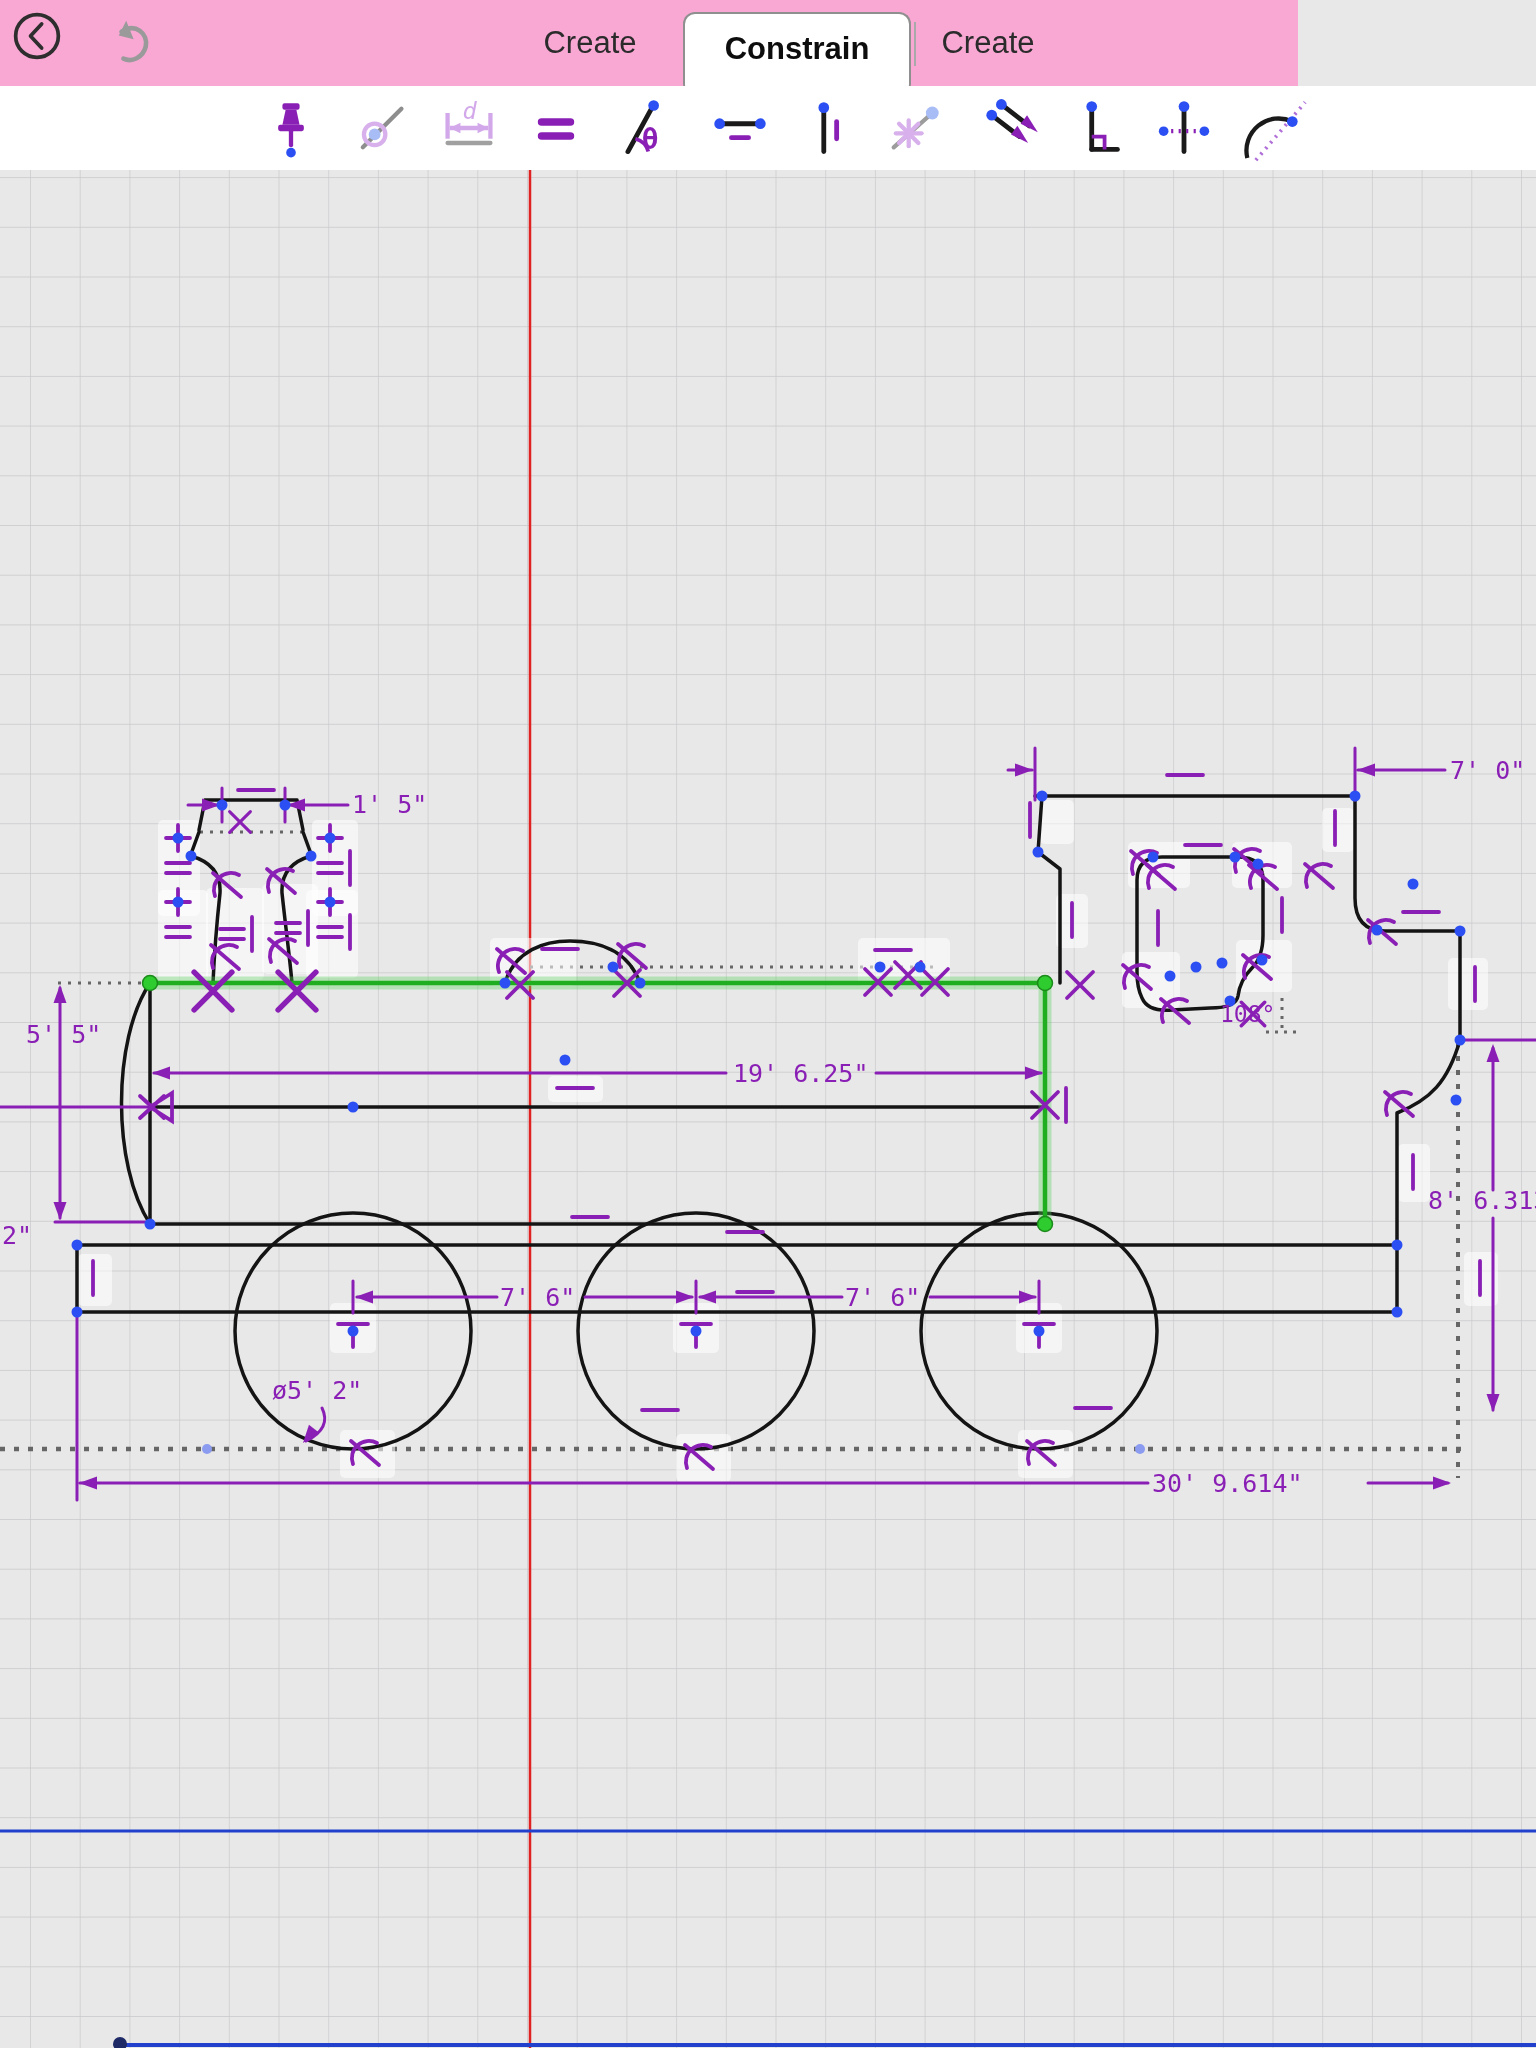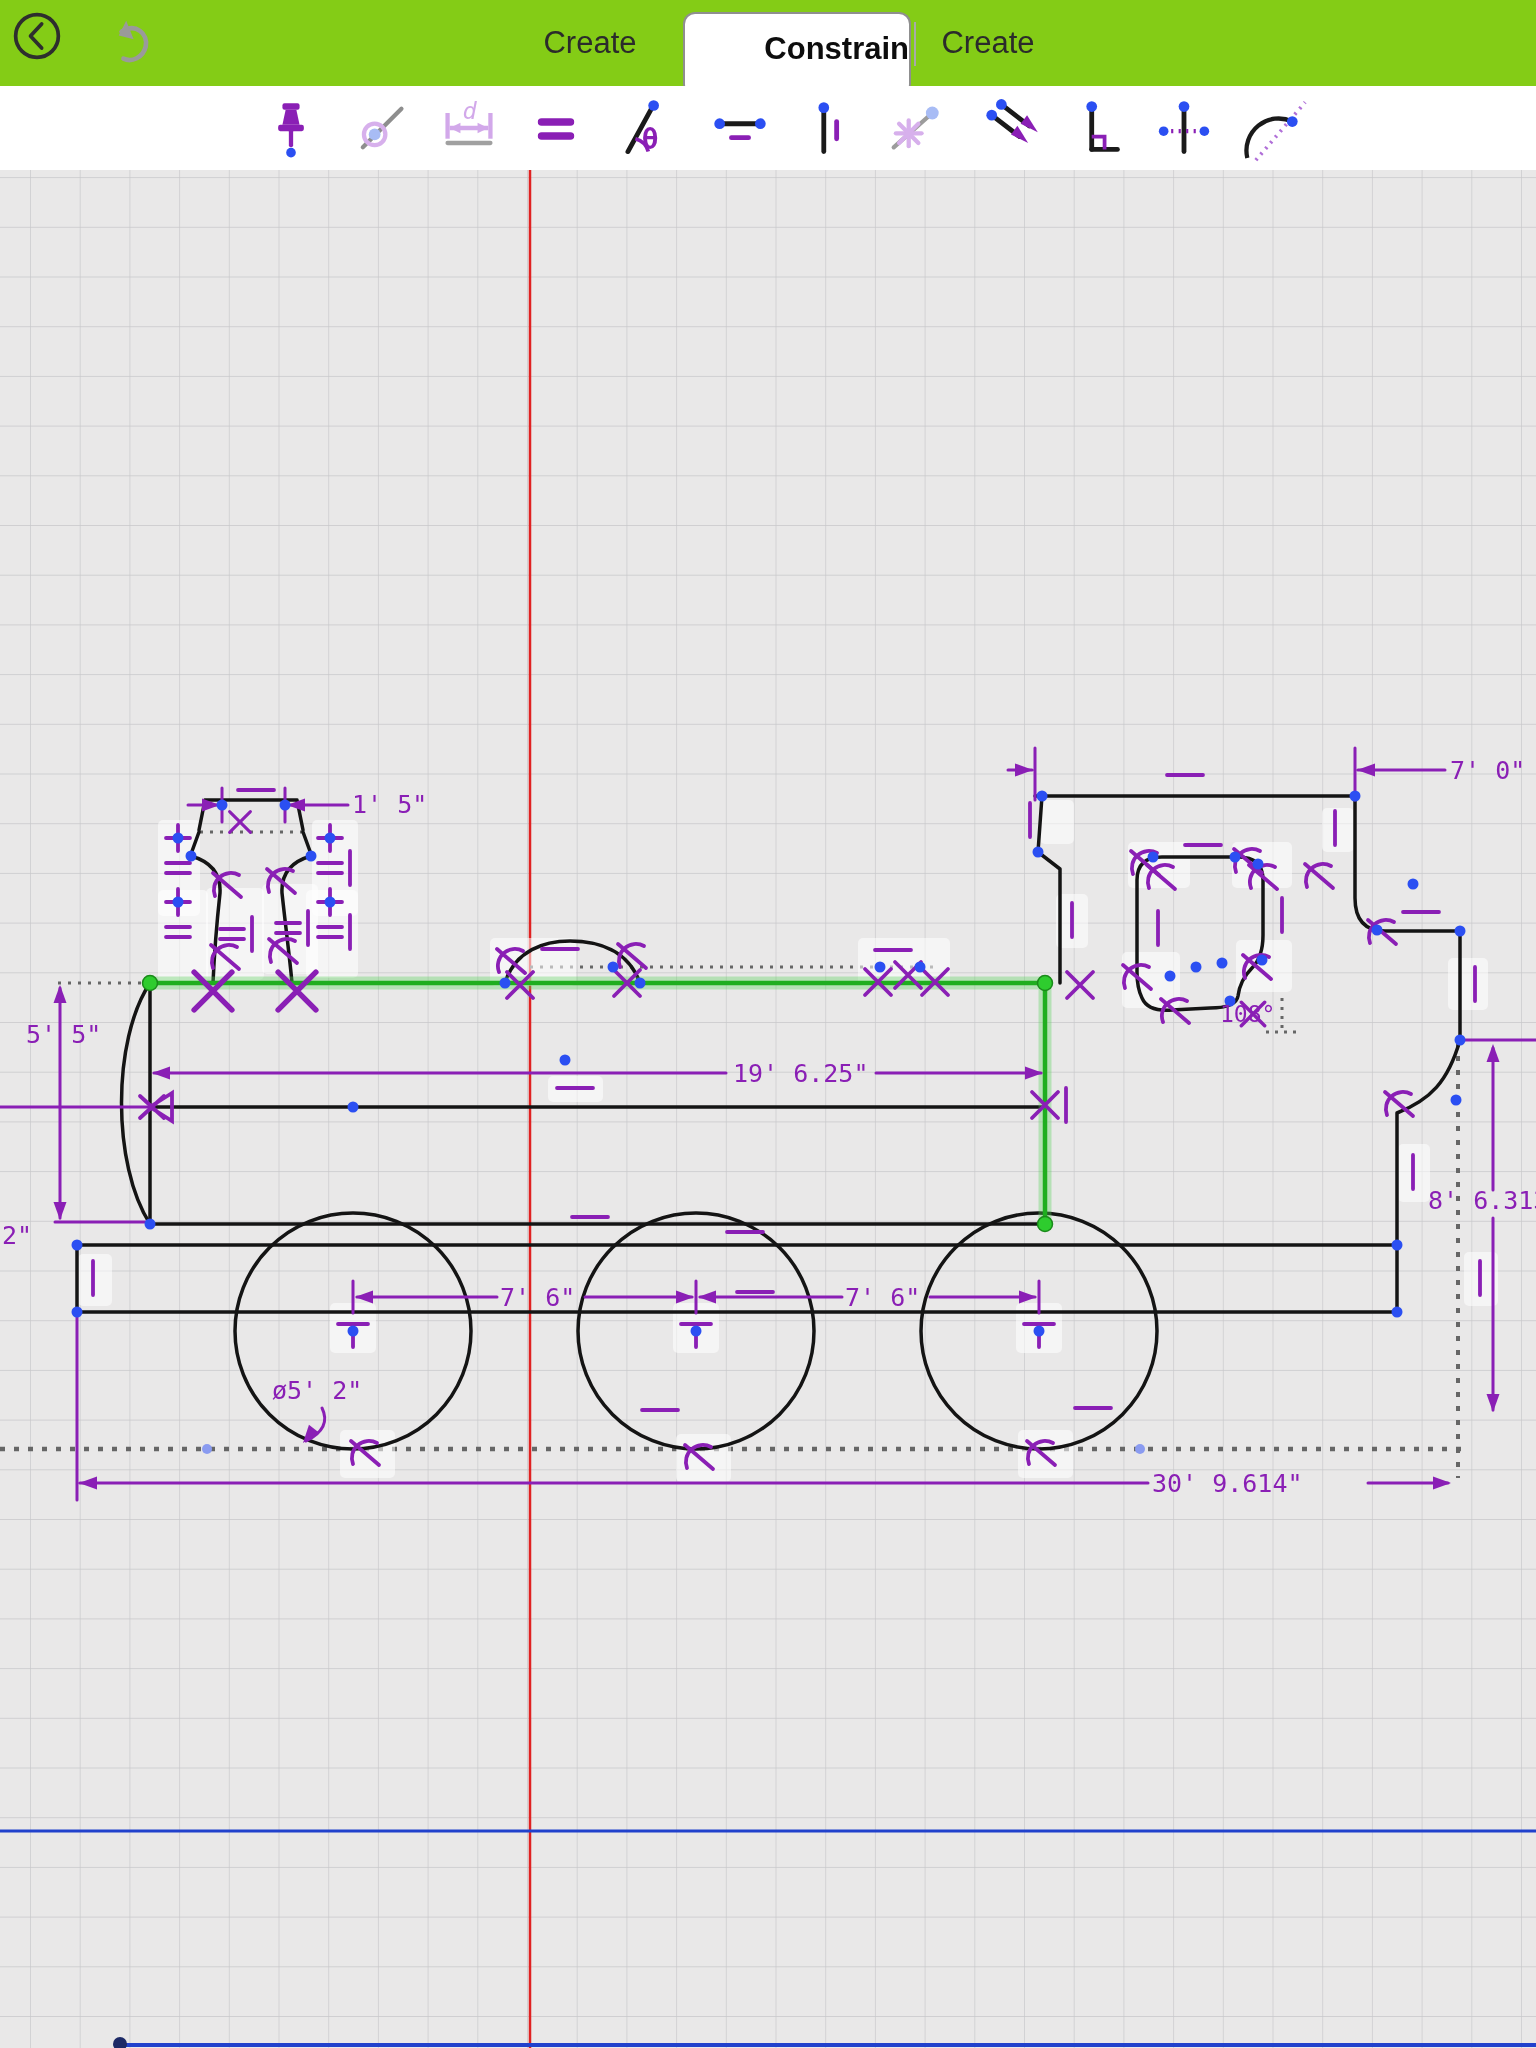--- a/index.html
+++ b/index.html
@@ -1,28 +1,28 @@
 <!DOCTYPE html>
 <html><head>
 <meta charset="utf-8">
 <style>
   html,body{margin:0;padding:0;background:#e9e8e8;}
   body{width:1536px;height:2048px;position:relative;overflow:hidden;
        font-family:"Liberation Sans",sans-serif;}
   
-  .topbar{position:absolute;left:0;top:0;width:1536px;height:86px;background:#84cc16;}
+  .topbar{position:absolute;left:0;top:0;width:1298px;height:86px;background:#f9a8d4;}
   .backbtn{position:absolute;left:11px;top:10px;width:52px;height:52px;}
   .undobtn{position:absolute;left:103px;top:16px;width:52px;height:52px;}
   .tab{position:absolute;top:0;height:86px;line-height:86px;text-align:center;
        font-size:31px;color:#2b2b2b;}
   .tab-create{left:495px;width:190px;}
   .tab-tools{left:918px;width:140px;}
   .tabbox{position:absolute;left:683px;top:12px;width:224px;height:74px;background:#ffffff;
           border:2px solid #8f8f8f;border-bottom:none;border-radius:12px 12px 4px 4px;
-          text-align:right;line-height:70px;font-size:31px;font-weight:bold;color:#0d0d0d;}
+          text-align:center;line-height:70px;font-size:31px;font-weight:bold;color:#0d0d0d;}
   .tabdivider{position:absolute;left:914px;top:22px;width:2px;height:44px;background:#a9a9a9;}
   
   .toolbar{position:absolute;left:0;top:86px;width:1536px;height:84px;background:#ffffff;
            border-bottom:1px solid #cfcfcf;}
   .tool{position:absolute;top:12px;width:60px;height:60px;}
   .tool svg{overflow:visible;}
   
   .canvas{position:absolute;left:0;top:170px;width:1536px;height:1878px;}
   text{font-family:"DejaVu Sans Mono","Liberation Mono",monospace;}
 </style>

